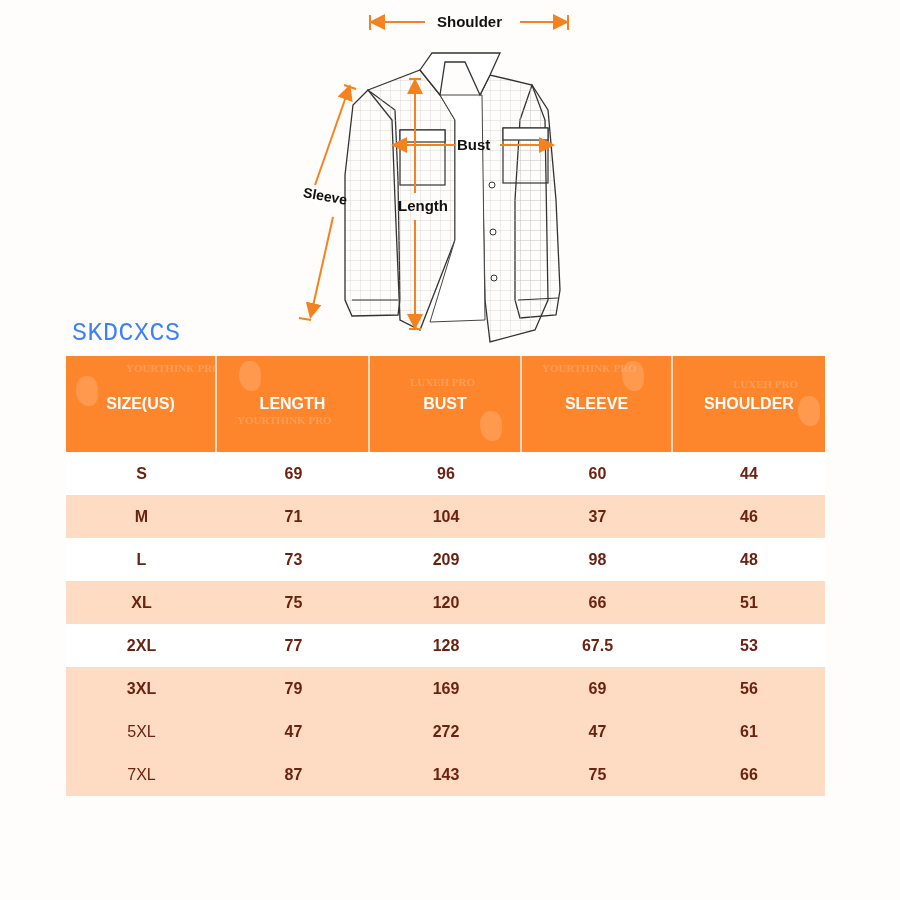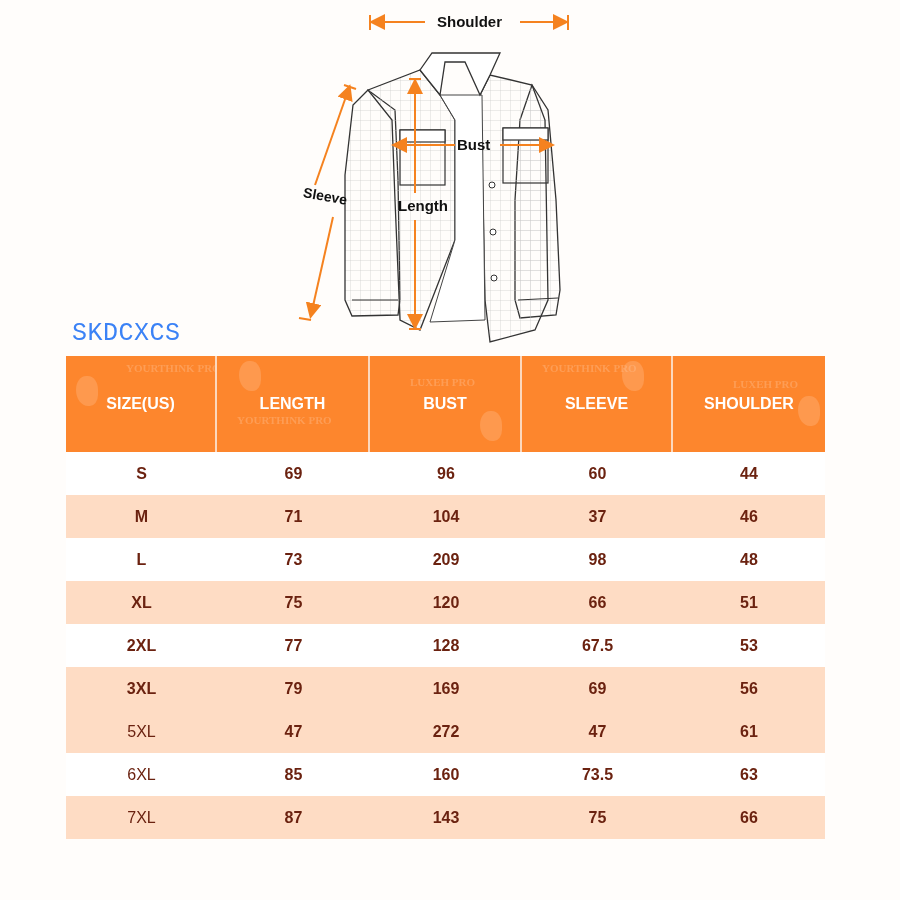--- a/index.html
+++ b/index.html
@@ -183,27 +183,20 @@
     <div class="td c3">69</div>
     <div class="td c4">56</div>
   </div>
   <div class="trow alt">
     <div class="td c0 size-light">5XL</div>
     <div class="td c1">47</div>
     <div class="td c2">272</div>
     <div class="td c3">47</div>
     <div class="td c4">61</div>
   </div>
-  <div class="trow plain">
-    <div class="td c0 size-light">6XL</div>
-    <div class="td c1">85</div>
-    <div class="td c2">160</div>
-    <div class="td c3">73.5</div>
-    <div class="td c4">63</div>
-  </div>
   <div class="trow alt">
     <div class="td c0 size-light">7XL</div>
     <div class="td c1">87</div>
     <div class="td c2">143</div>
     <div class="td c3">75</div>
     <div class="td c4">66</div>
   </div>
 </div>
 
 </body></html>

